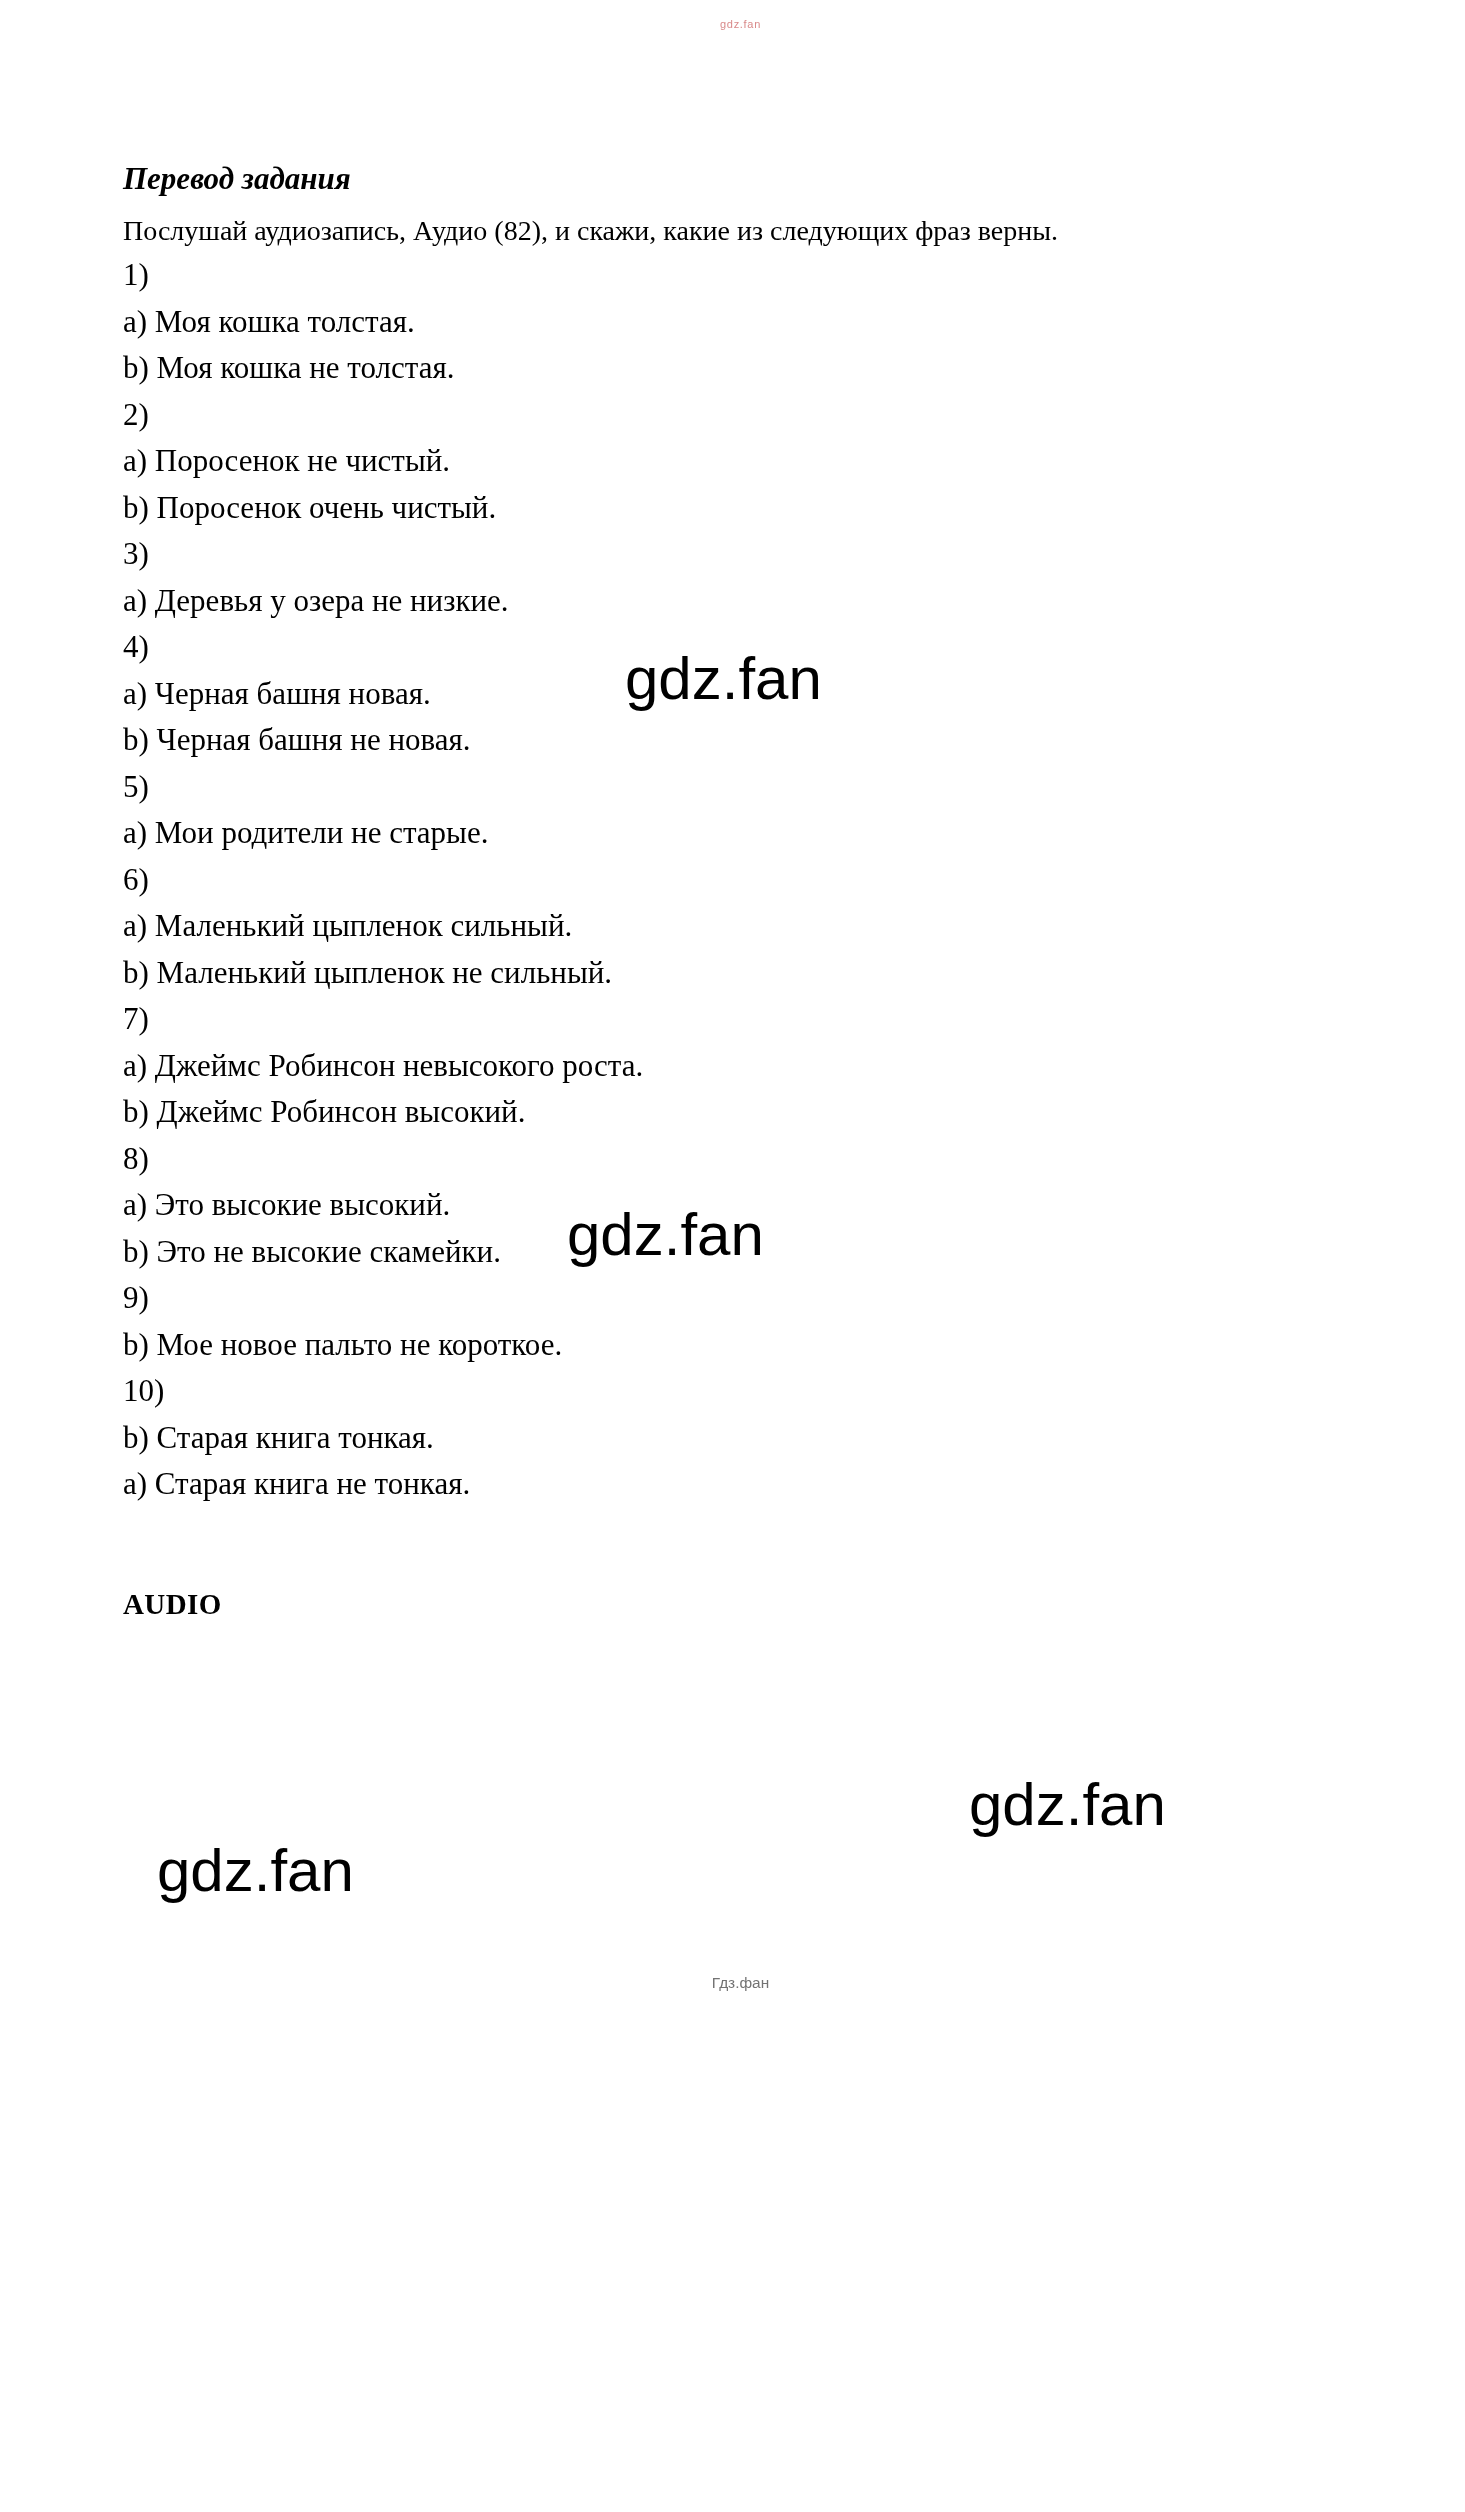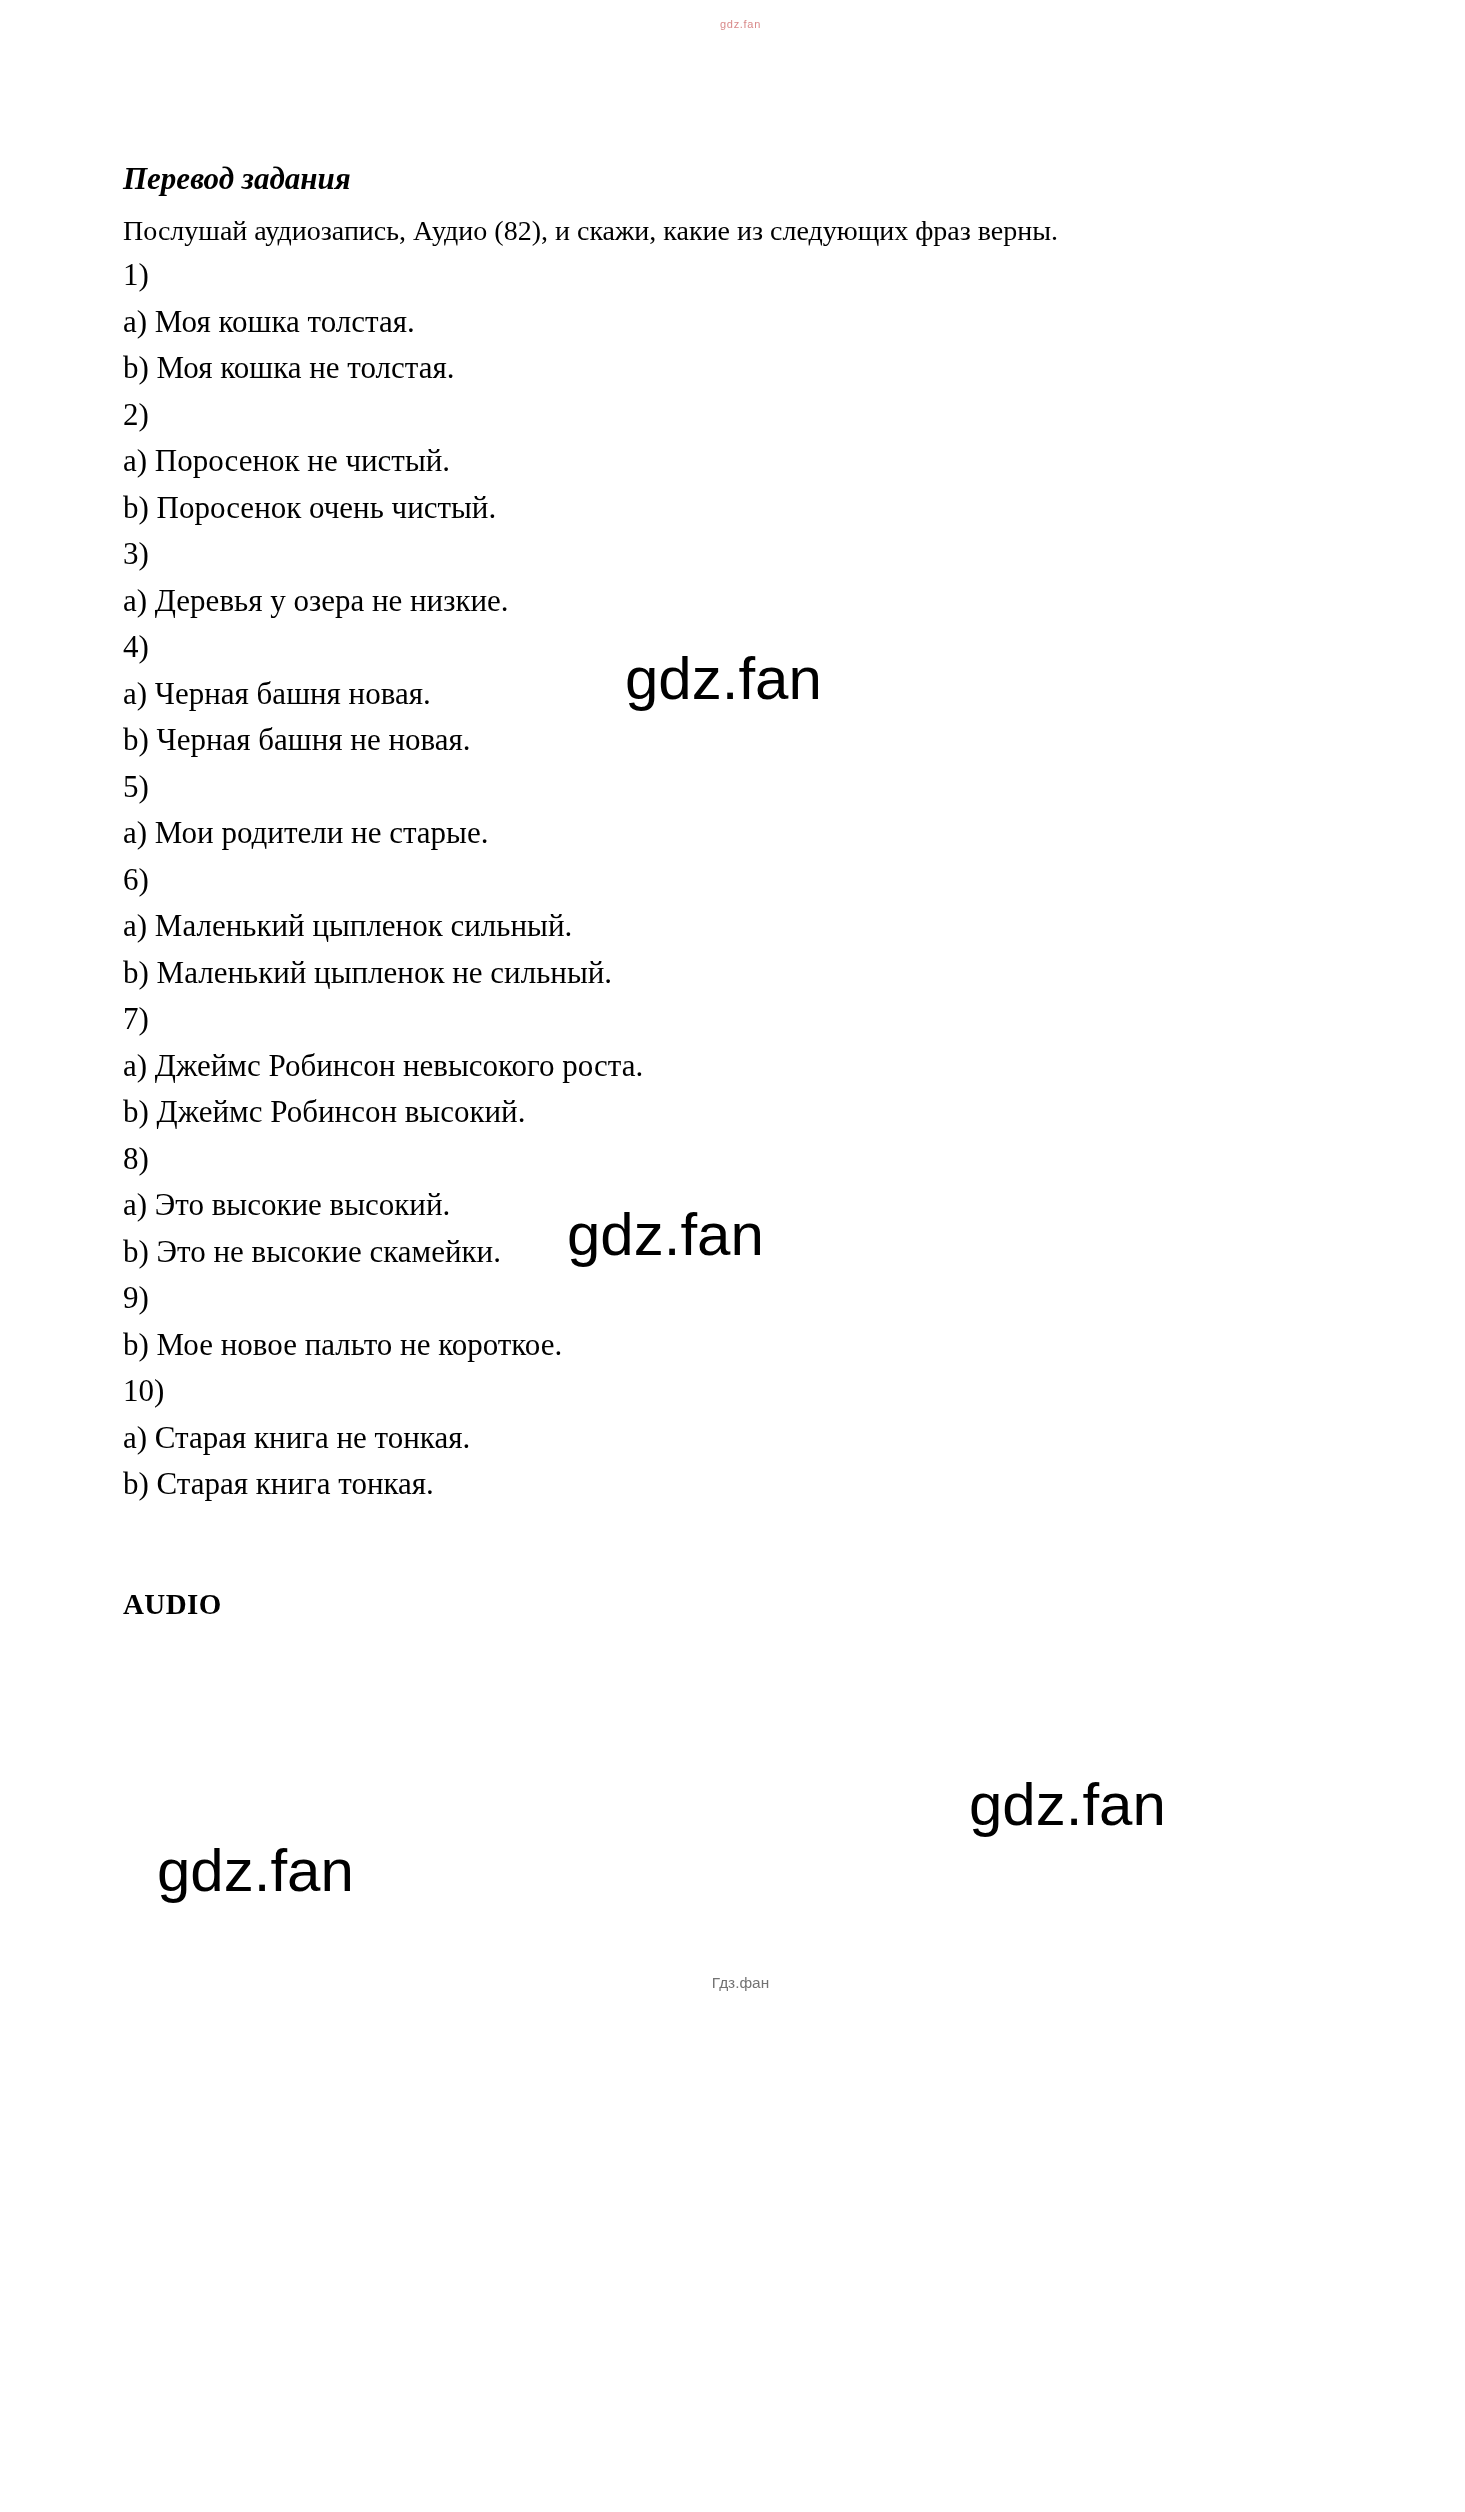--- a/index.html
+++ b/index.html
@@ -124,22 +124,22 @@
     <div class="line">b) Джеймс Робинсон высокий.</div>
 
     <div class="line">8)</div>
     <div class="line">a) Это высокие высокий.</div>
     <div class="line">b) Это не высокие скамейки.</div>
 
     <div class="line">9)</div>
     <div class="line">b) Мое новое пальто не короткое.</div>
 
     <div class="line">10)</div>
+    <div class="line">b) Старая книга тонкая.</div>
     <div class="line">a) Старая книга не тонкая.</div>
-    <div class="line">b) Старая книга тонкая.</div>
 
     <div class="audio-label">AUDIO</div>
 
   </div>
 
   <div class="wm wm-1">gdz.fan</div>
   <div class="wm wm-2">gdz.fan</div>
   <div class="wm wm-3">gdz.fan</div>
   <div class="wm wm-4">gdz.fan</div>
 

